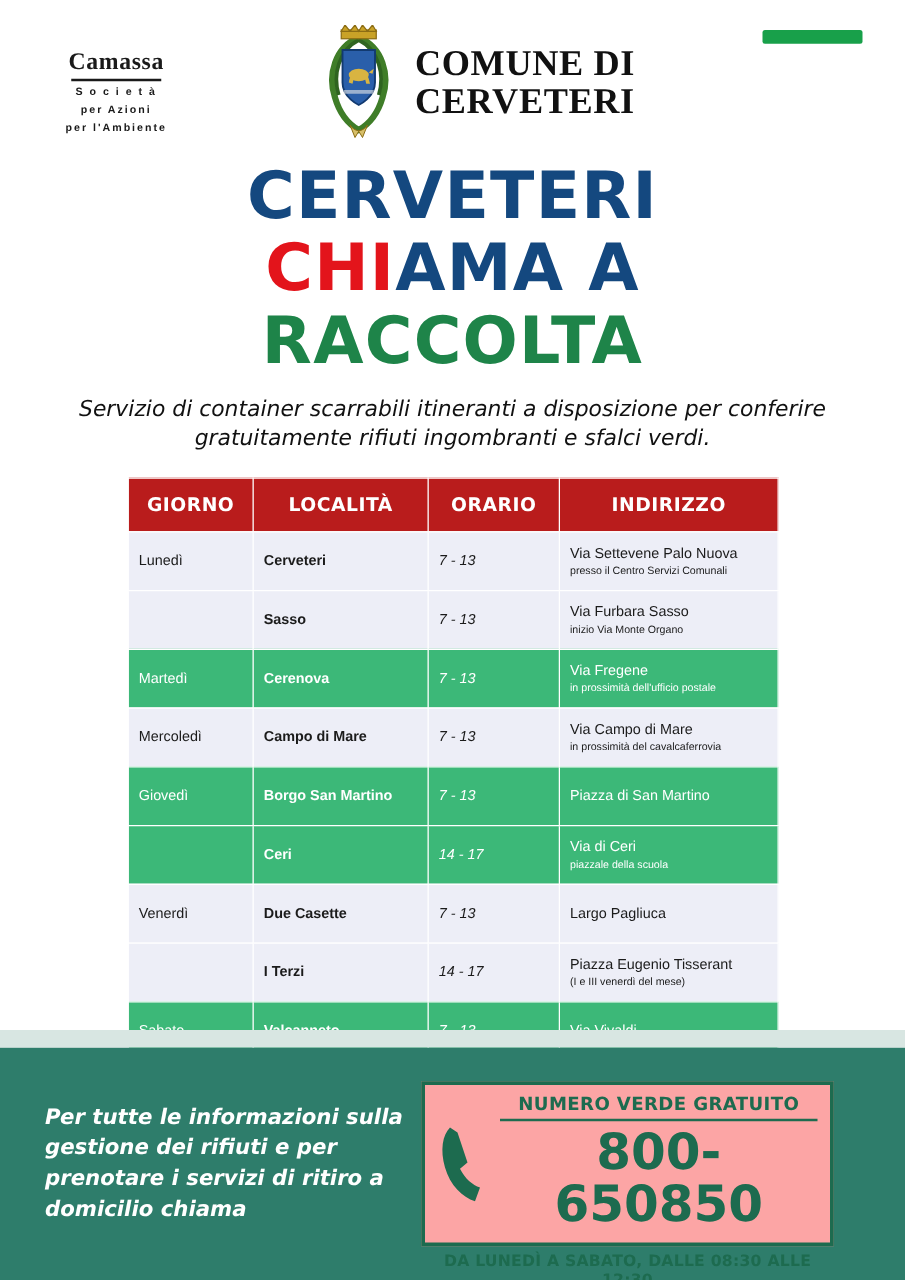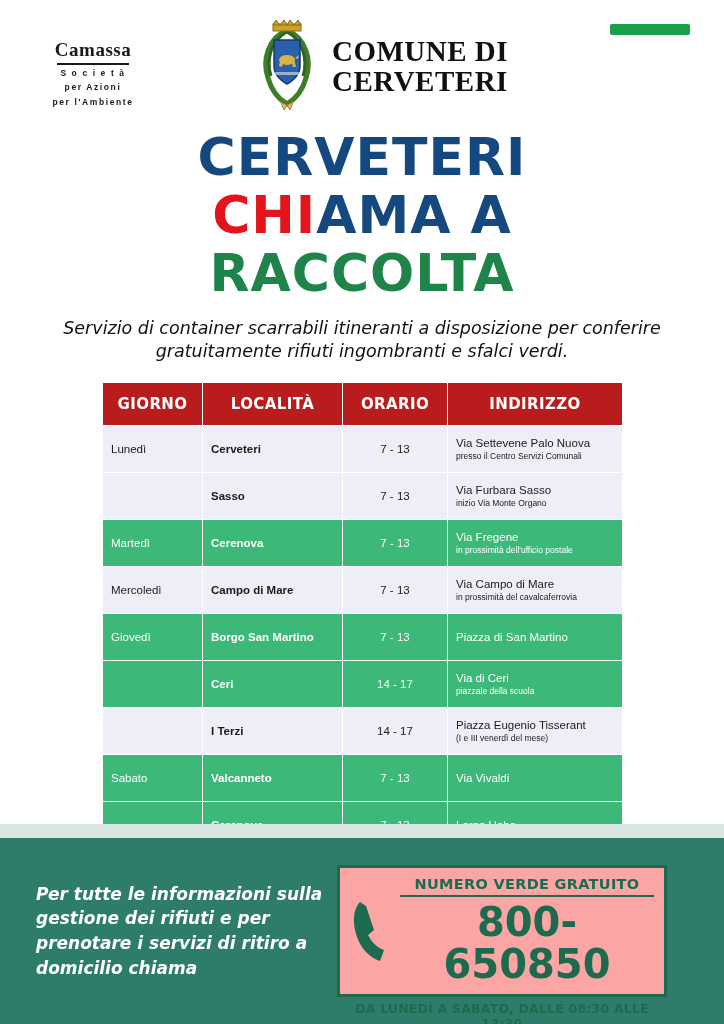--- a/index.html
+++ b/index.html
@@ -176,21 +176,21 @@
   col.c-day { width: 100px; }
   col.c-loc { width: 140px; }
   col.c-time { width: 105px; }
   col.c-addr { width: 175px; }
 
   .row-light td { background: #edeef7; color: #1b1b1b; }
   .row-green td { background: #3cb878; color: #ffffff; }
 
   td.day { font-size: 11.5px; }
   td.loc { font-weight: bold; font-size: 11.5px; }
-  td.time { text-align: center; font-size: 11.5px; }
+  td.time { text-align: left; font-size: 11.5px; font-style: italic; }
   td.addr { font-size: 11.5px; line-height: 1.25; }
   .addr-sub { font-size: 8.5px; display: block; margin-top: 1px; }
   .footer {
     position: absolute;
     left: 0;
     bottom: 0;
     width: 724px;
     height: 186px;
     background: #2e7d6b;
     display: flex;
@@ -367,20 +367,26 @@
           <td class="time">7 - 13</td>
           <td class="addr"><span>Piazza di San Martino</span></td>
         </tr>
         <tr class="row-green">
           <td class="day"></td>
           <td class="loc">Ceri</td>
           <td class="time">14 - 17</td>
           <td class="addr"><span>Via di Ceri</span><span class="addr-sub">piazzale della scuola</span></td>
         </tr>
         <tr class="row-light">
+          <td class="day">Venerdì</td>
+          <td class="loc">Due Casette</td>
+          <td class="time">7 - 13</td>
+          <td class="addr"><span>Largo Pagliuca</span></td>
+        </tr>
+        <tr class="row-light">
           <td class="day"></td>
           <td class="loc">I Terzi</td>
           <td class="time">14 - 17</td>
           <td class="addr"><span>Piazza Eugenio Tisserant</span><span class="addr-sub">(I e III venerdì del mese)</span></td>
         </tr>
         <tr class="row-green">
           <td class="day">Sabato</td>
           <td class="loc">Valcanneto</td>
           <td class="time">7 - 13</td>
           <td class="addr"><span>Via Vivaldi</span></td>

